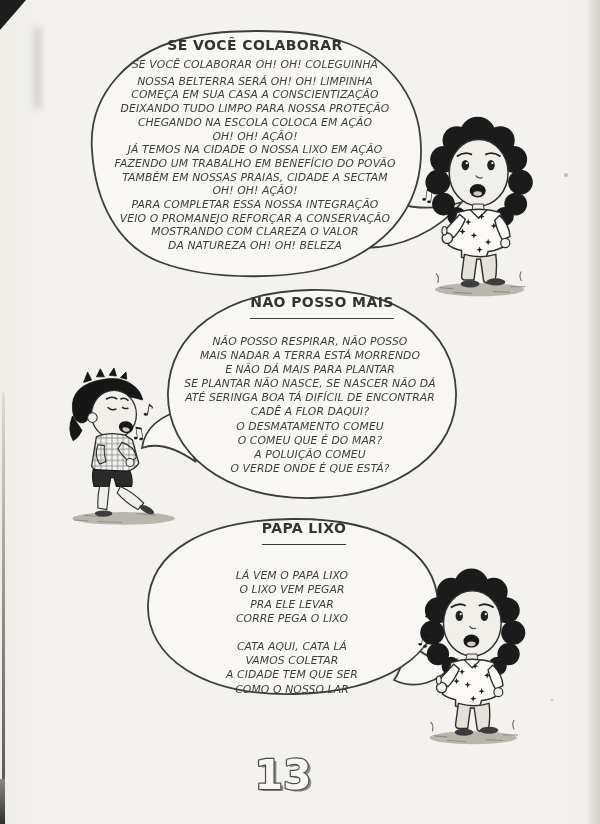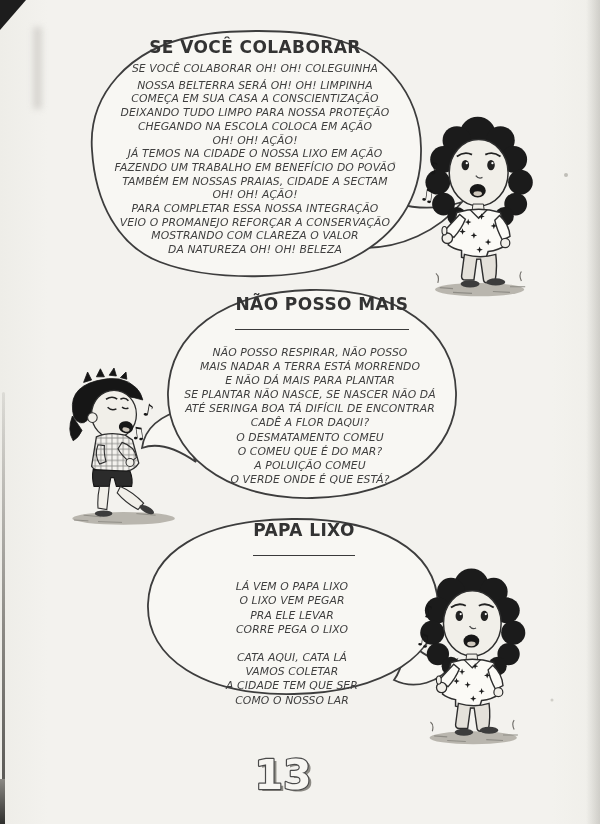--- a/index.html
+++ b/index.html
@@ -4,23 +4,23 @@
 <style>
   html,body{margin:0;padding:0;}
   body{
     width:600px;height:824px;overflow:hidden;position:relative;
     background:#f2f1ec;
     font-family:"DejaVu Sans", sans-serif;
   }
   .page{position:absolute;inset:0;background:linear-gradient(90deg,#eeede8 0%,#f3f2ee 8%,#f3f2ee 92%,#efeee9 100%);}
   .scene{position:absolute;left:0;top:0;}
   .bubble-text{position:absolute;text-align:center;color:#3f3f3f;}
-  .bubble-text .title{font-weight:bold;font-style:normal;font-size:17px;letter-spacing:.4px;color:#333;}
+  .bubble-text .title{font-weight:bold;font-style:normal;font-size:14px;letter-spacing:.4px;color:#333;}
   .bubble-text .title span{display:inline-block;}
-  .bubble-text.underlined .title span{border-bottom:1.7px solid #3a3a3a;padding-bottom:15px;margin-left:24px;}
+  .bubble-text.underlined .title span{border-bottom:1.7px solid #3a3a3a;padding-bottom:8px;margin-left:24px;}
   .bubble-text .lines{font-style:italic;font-size:10.8px;letter-spacing:.1px;}
   .line{min-height:13px;white-space:nowrap;}
   #bt1{left:92px;top:37px;width:326px;}
   #bt1 .lines{line-height:13.7px;margin-top:5px;}
   #bt1 .line:first-child{margin-bottom:3px;}
   #bt2{left:183px;top:294px;width:254px;}
   #bt2 .lines{line-height:14.1px;margin-top:16px;}
   #bt3{left:162px;top:520px;width:260px;}
   #bt3 .lines{line-height:14.4px;margin-top:24px;}
   .smudge{position:absolute;left:33px;top:27px;width:9px;height:82px;background:#cfcdc8;filter:blur(3px);opacity:.75;}

